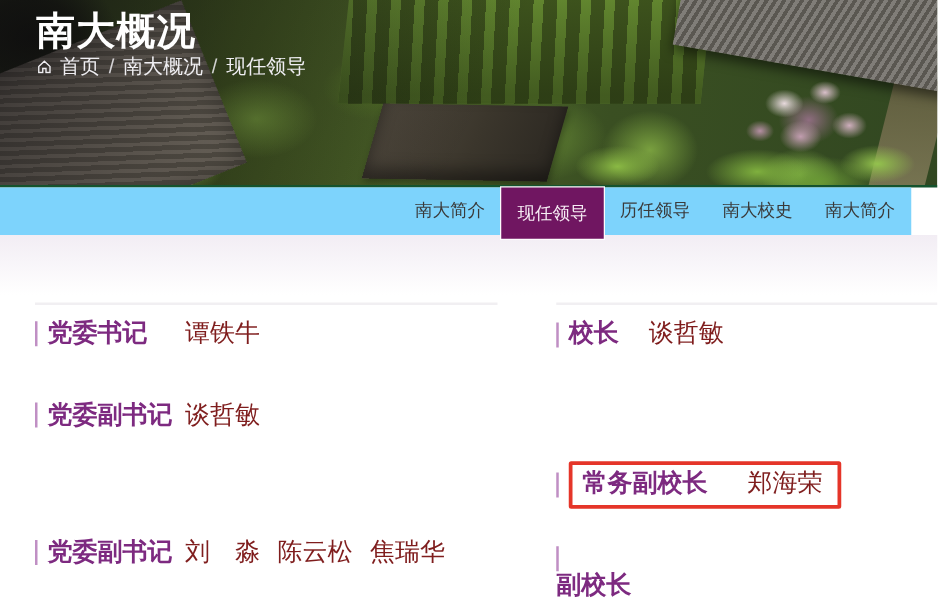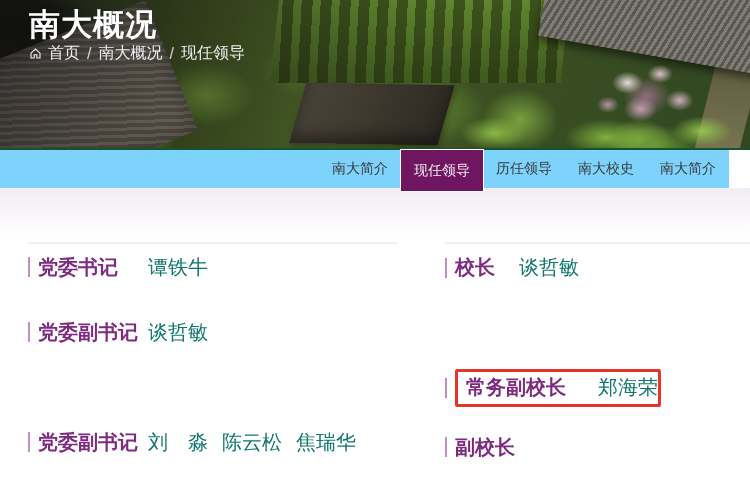--- a/index.html
+++ b/index.html
@@ -69,24 +69,24 @@
   
   .col-border{position:absolute;height:2px;background:#f1eff2;top:242px;}
   .col-border.left{left:28px;width:370px;}
   .col-border.right{left:445px;width:305px;}
   .lead-row{position:absolute;display:flex;align-items:flex-start;font-size:20px;line-height:22px;}
   .vbar{width:2px;height:20px;background:var(--bar-purple);margin-right:8px;margin-top:1px;flex:none;}
   .rowbody{display:flex;align-items:flex-start;}
   .lead-label{color:var(--label-purple);font-weight:600;flex:none;}
   .llab{width:110px;}
   .rlab{width:64px;}
-  .names{display:flex;gap:14px;color:#0f766e;font-weight:500;white-space:nowrap;}
+  .names{display:flex;gap:14px;color:#7f1d1d;font-weight:500;white-space:nowrap;}
   .l0{top:256px;left:28px;} .l1{top:321px;left:28px;} .l2{top:431px;left:28px;}
-  .r0{top:256px;left:445px;align-items:center;} .r1{top:369px;left:445px;} .r2{top:436px;left:445px;}
-  .highlight-box{border:3px solid var(--highlight-red);border-radius:2px;padding:4px 0 6px 8px;gap:16px;}
+  .r0{top:256px;left:445px;align-items:center;} .r1{top:369px;left:445px;} .r2{top:436px;left:445px;flex-direction:column;}
+  .highlight-box{border:3px solid var(--highlight-red);border-radius:2px;padding:4px 12px 6px 8px;gap:16px;}
   .highlight-box .lead-label{width:auto;margin-right:16px;}
   .r1 .vbar{margin-top:9px;}
 </style>
 </head>
 <body style="--accent-purple: #701661; --label-purple: #7d2a80; --bar-purple: #c08fc4; --highlight-red: #e53529;">
 
 <div class="hero">
   <div class="hero-base"></div>
   <div class="hero-canopy"></div>
   <div class="hero-rocks"></div>

